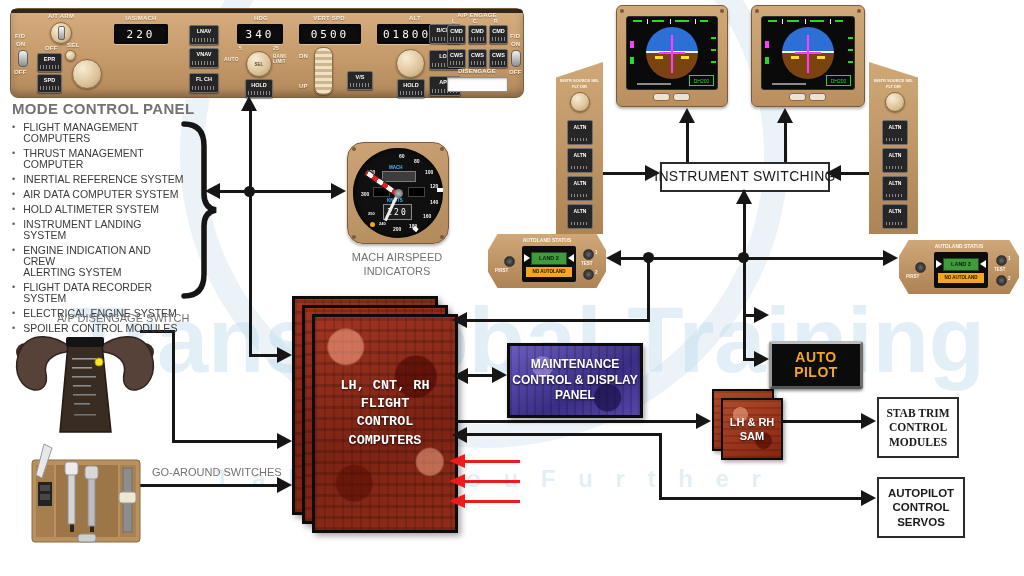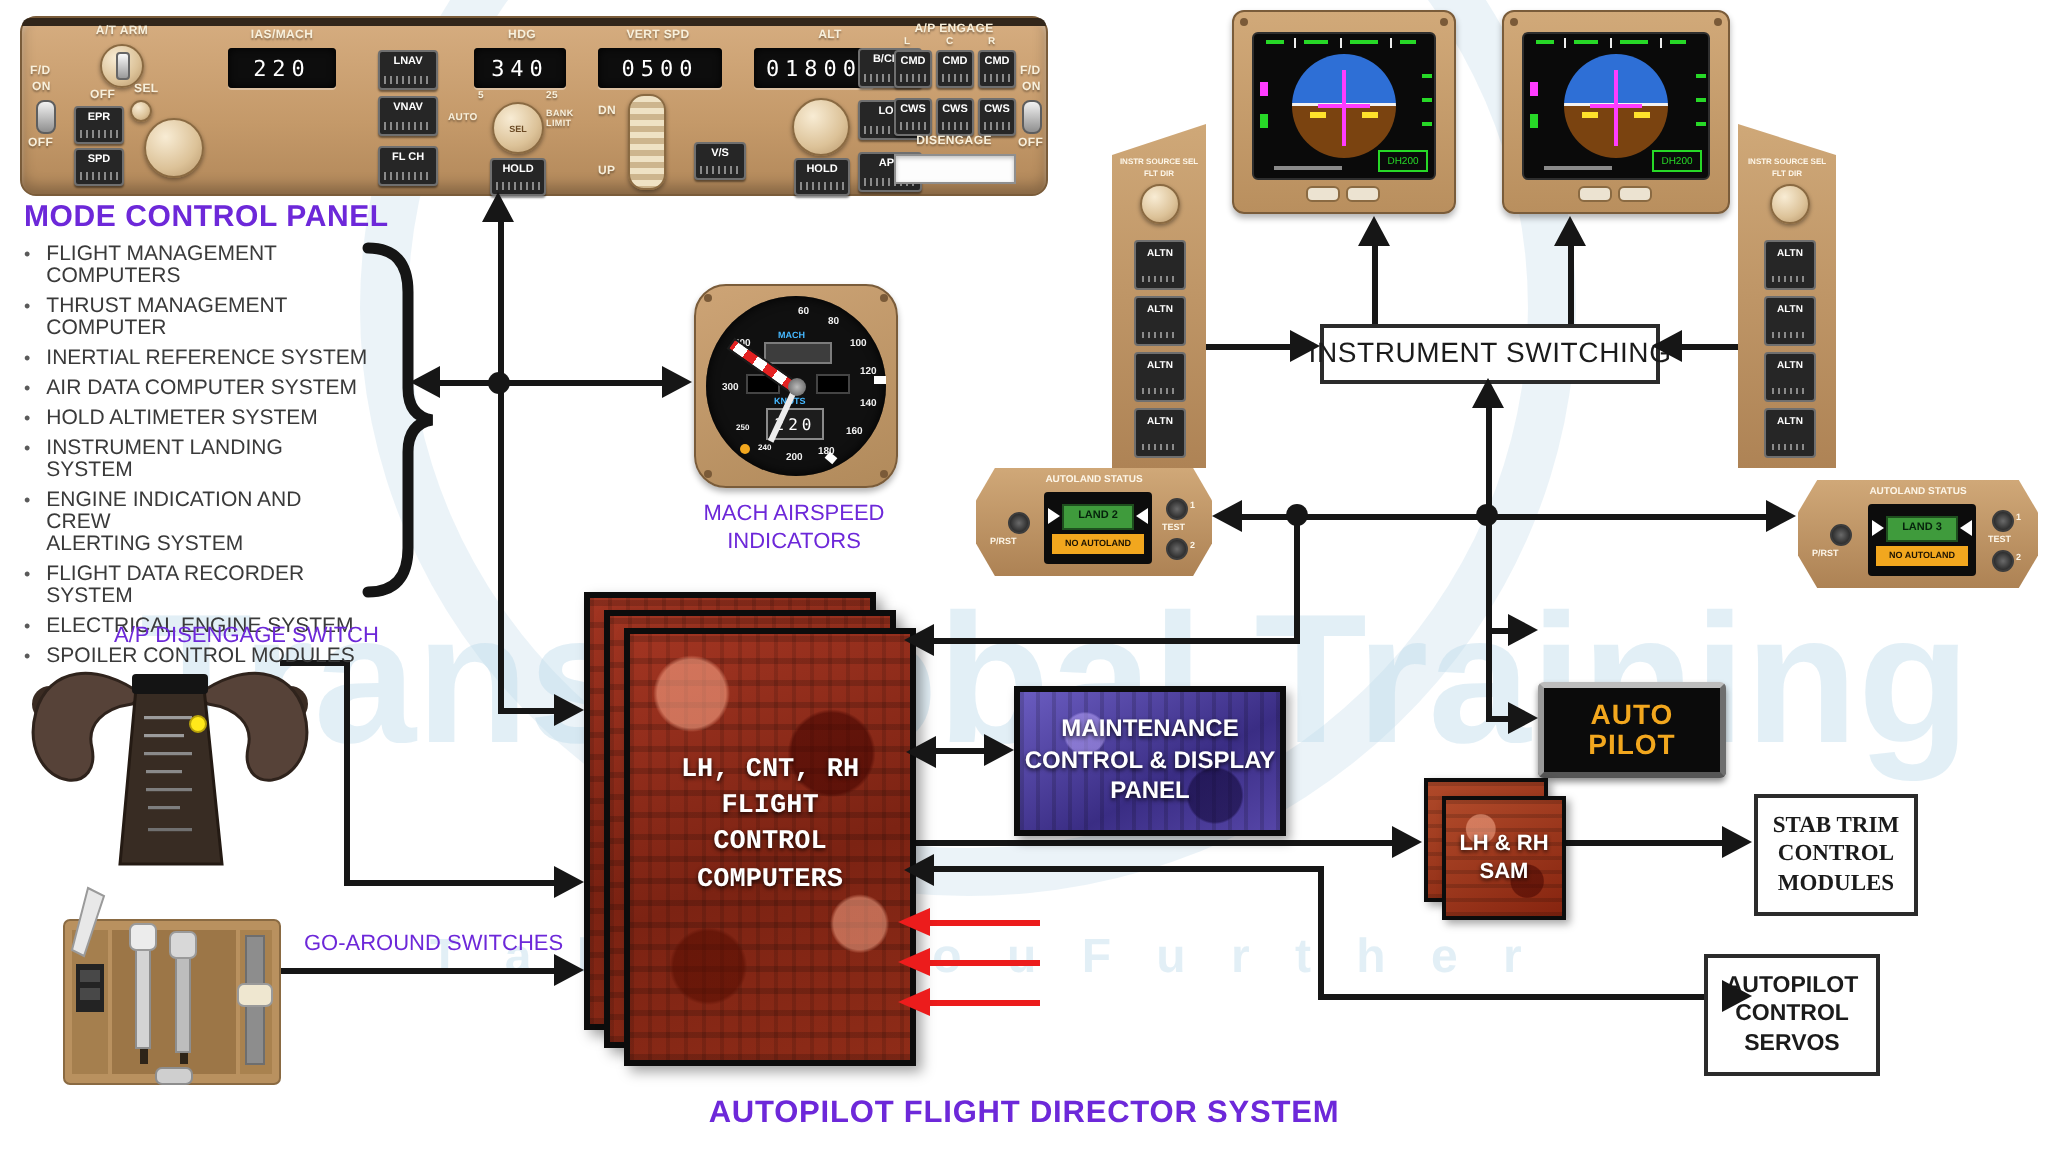--- a/index.html
+++ b/index.html
@@ -14,21 +14,21 @@
   .au{border-left:8px solid transparent;border-right:8px solid transparent;border-bottom:15px solid #161616;}
   .dot{position:absolute;width:11px;height:11px;border-radius:50%;background:#161616;z-index:1;}
   .red-line{position:absolute;background:#ec1c1c;height:3px;z-index:1;}
   .red-al{position:absolute;width:0;height:0;z-index:3;border-top:7px solid transparent;border-bottom:7px solid transparent;border-right:16px solid #ec1c1c;}
   
   .wm{position:absolute;z-index:0;color:rgba(186,216,233,.42);font-weight:700;white-space:nowrap;}
   .wm-ellipse{position:absolute;z-index:0;border:24px solid rgba(188,216,232,.30);border-radius:50%;}
   
   .wbox{position:absolute;background:#fff;border:2px solid #2b2b2b;color:#1b1b1b;font-weight:600;
         text-align:center;white-space:pre-line;z-index:2;display:flex;align-items:center;justify-content:center;line-height:1.22;}
-  .dlabel{position:absolute;color:#6d28d9;z-index:2;}
+  .dlabel{position:absolute;color:#737373;z-index:2;}
   
   .mcp{position:absolute;left:10px;top:8px;width:512px;height:88px;border-radius:8px;z-index:2;
        background:linear-gradient(180deg,#d6ad80,#c49969 60%,#b2885a);border:1px solid #7a5c3a;
        box-shadow:inset 0 -4px 7px rgba(0,0,0,.25), inset 0 2px 2px rgba(255,255,255,.35);}
   .mcp::before{content:"";position:absolute;left:0;top:0;right:0;height:4px;background:#32261a;border-radius:8px 8px 0 0;}
   .ml{position:absolute;font-size:6px;font-weight:700;color:#f8f0dc;letter-spacing:.2px;
       text-shadow:0 1px 1px rgba(0,0,0,.35);text-align:center;line-height:1.1;white-space:pre-line;}
   .mbtn{position:absolute;background:#262626;border:1px solid #6f6f6f;border-radius:2px;color:#fff;
         font-size:5.5px;font-weight:700;text-align:center;padding-top:2px;box-shadow:0 1px 1px rgba(0,0,0,.45);}
   .mbtn::after{content:"";position:absolute;left:2px;right:2px;bottom:2px;height:4px;
@@ -471,21 +471,21 @@
 CONTROL &amp; DISPLAY
 PANEL</div>
 
   <div class="redsq" style="left:712px;top:389px;"></div>
   <div class="redsq" style="left:721px;top:398px;display:flex;align-items:center;justify-content:center;text-align:center;color:#fff;font-size:11px;font-weight:700;white-space:pre-line;line-height:1.3;text-shadow:0 1px 2px rgba(0,0,0,.8);">LH &amp; RH
 SAM</div>
 
   <div class="wbox" style="left:877px;top:397px;width:78px;height:57px;font-size:11.5px;font-family:Liberation Serif, serif;">STAB TRIM
 CONTROL
 MODULES</div>
-  <div class="wbox" style="left:852px;top:477px;width:84px;height:57px;font-size:11.5px;">AUTOPILOT
+  <div class="wbox" style="left:877px;top:477px;width:84px;height:57px;font-size:11.5px;">AUTOPILOT
 CONTROL
 SERVOS</div>
 
   <div class="dlabel" style="left:57px;top:312px;font-size:11px;font-weight:500;">A/P DISENGAGE SWITCH</div>
   <svg class="abs" style="left:10px;top:322px;z-index:2;" width="150" height="125" viewBox="0 0 150 125">
     <circle cx="15" cy="30" r="9" fill="#3a2b22"></circle>
     <circle cx="135" cy="30" r="9" fill="#3a2b22"></circle>
     <path d="M62,26 C38,8 14,12 8,34 C3,52 12,66 24,68 C33,69 38,62 36,52 C33,40 42,32 56,30 Z" fill="#564238" stroke="#2f231c" stroke-width="1.5"></path>
     <path d="M88,26 C112,8 136,12 142,34 C147,52 138,66 126,68 C117,69 112,62 114,52 C117,40 108,32 94,30 Z" fill="#564238" stroke="#2f231c" stroke-width="1.5"></path>
     <path d="M58,22 L92,22 L101,110 L50,110 Z" fill="#382c23" stroke="#241a13" stroke-width="1.5"></path>
@@ -514,15 +514,14 @@
     <rect x="42" y="34" width="7" height="52" fill="#d4d4d4" stroke="#8e8e8e"></rect>
     <rect x="39" y="24" width="13" height="13" rx="3" fill="#ececec" stroke="#9a9a9a"></rect>
     <rect x="62" y="38" width="7" height="50" fill="#bdbdbd" stroke="#8e8e8e"></rect>
     <rect x="59" y="28" width="13" height="13" rx="3" fill="#d8d8d8" stroke="#9a9a9a"></rect>
     <rect x="97" y="30" width="9" height="64" fill="#8d8d8d" stroke="#6e6e6e"></rect>
     <rect x="93" y="54" width="17" height="11" rx="3" fill="#efe7d0" stroke="#9a9a9a"></rect>
     <rect x="52" y="96" width="18" height="8" rx="3" fill="#cfcfcf" stroke="#8e8e8e"></rect>
   </svg>
   <div class="dlabel" style="left:152px;top:466px;font-size:11px;font-weight:500;">GO-AROUND SWITCHES</div>
 
-  <div class="dlabel" style="left:0;top:548px;width:1024px;text-align:center;font-size:15.5px;font-weight:600;letter-spacing:.4px;">AUTOPILOT FLIGHT DIRECTOR SYSTEM</div>
 
 </div>
 
 </body></html>

